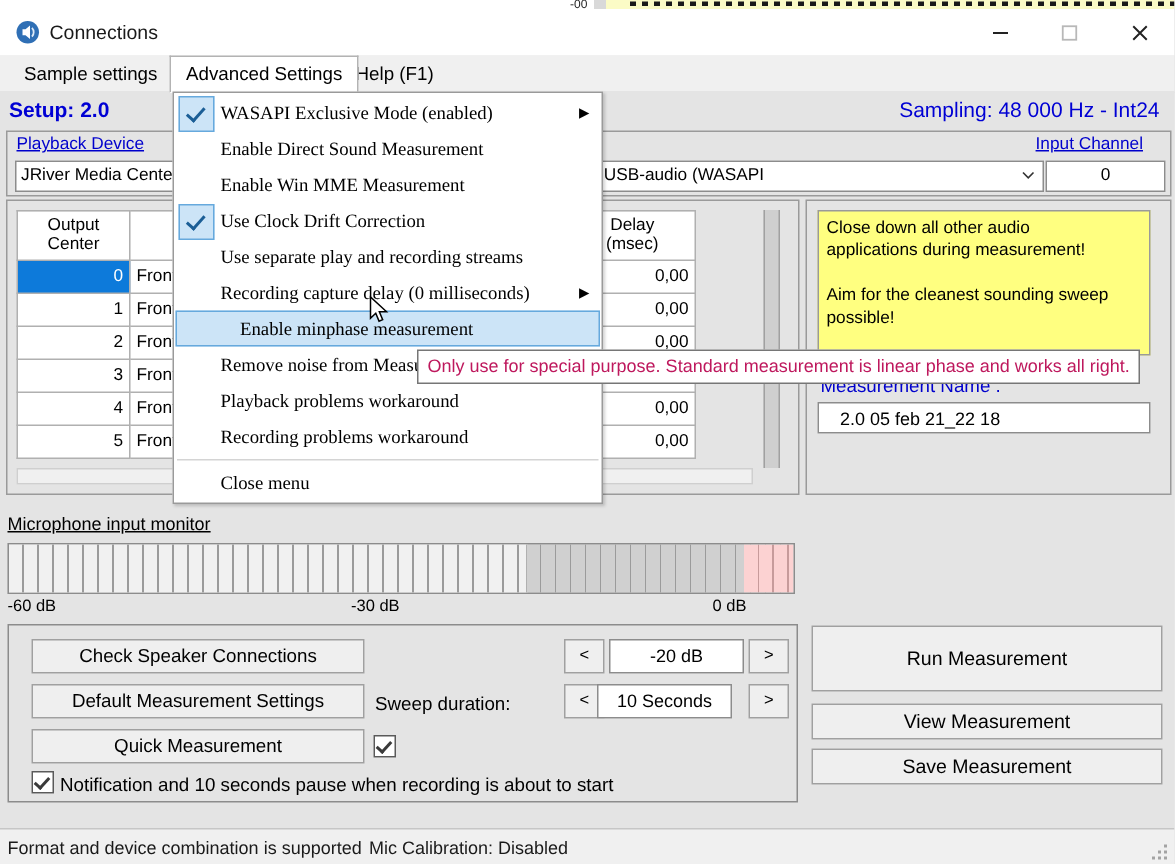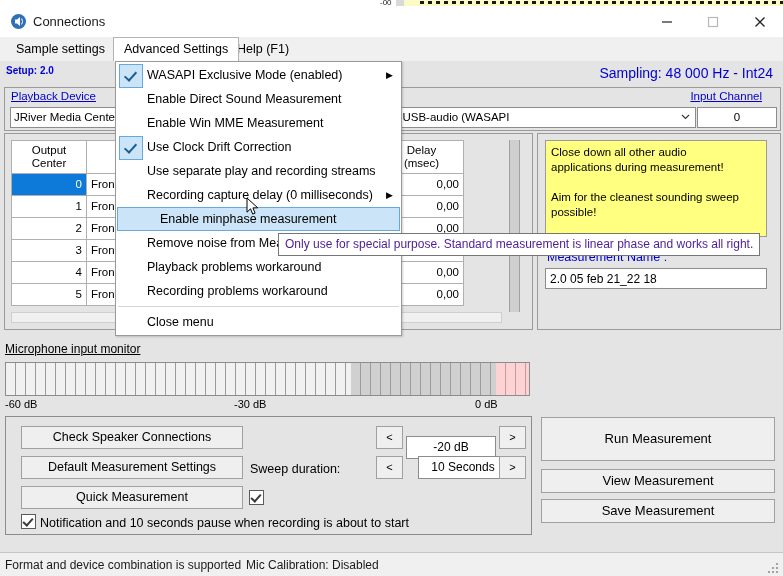--- a/index.html
+++ b/index.html
@@ -34,21 +34,21 @@
     border-bottom:1px solid #d7d7d7;}
   .mb-item{position:absolute;top:0;height:24px;line-height:24px;padding:0 10px;
     font-size:12.5px;color:#000;cursor:default;white-space:nowrap;}
   .mb-item.open{background:#fff;border:1px solid #b3b3b3;border-bottom:1px solid #fff;
     height:23px;line-height:23px;z-index:60;}
 
   
   .client{position:absolute;left:0;top:61px;width:783px;height:491px;background:#e4e4e4;}
 
   
-  .setup-lbl{position:absolute;left:6px;top:4px;font-size:10px;font-weight:bold;color:#0000d4;}
+  .setup-lbl{position:absolute;left:6px;top:4px;font-size:14px;font-weight:bold;color:#0000d4;}
   .sampling-lbl{position:absolute;right:10px;top:4px;font-size:14px;font-weight:normal;color:#0000d4;}
 
   
   .devpanel{position:absolute;left:4px;top:26px;width:775px;height:42px;
     background:#e4e4e4;border:1px solid #9a9a9a;}
   .lnk{position:absolute;font-size:11.5px;color:#0000cc;text-decoration:underline;cursor:pointer;}
   .combo{position:absolute;height:19px;background:#fff;border:1px solid #8c8c8c;
     font-size:11.5px;line-height:19px;padding-left:3px;overflow:hidden;white-space:nowrap;cursor:default;}
   .combo .arr{position:absolute;right:2px;top:0;width:15px;height:17px;}
   .txtbox{position:absolute;height:19px;background:#fff;border:1px solid #8c8c8c;
@@ -71,21 +71,21 @@
     border-left:1px solid #a0a0a0;border-right:1px solid #a0a0a0;}
 
   
   .advice-outer{position:absolute;left:537px;top:72px;width:242px;height:195px;
     background:#e4e4e4;border:1px solid #9a9a9a;}
   .advice{position:absolute;left:7px;top:6px;width:222px;height:97px;background:#ffff80;
     border:1px solid #9a9a9a;padding:4px 5px;font-size:11.5px;line-height:15px;color:#000;
     box-sizing:border-box;}
   .mname-lbl{position:absolute;left:9px;top:116px;font-size:12.5px;color:#0000cc;}
   .mname-box{position:absolute;left:7px;top:134px;width:222px;height:21px;background:#fff;
-    border:1px solid #8c8c8c;font-size:12px;line-height:21px;padding-left:4px;
+    border:1px solid #8c8c8c;font-size:12px;line-height:21px;padding-left:14px;
     box-sizing:border-box;overflow:hidden;white-space:nowrap;}
 
   
   .mic-lbl{position:absolute;left:5px;top:281px;font-size:12px;color:#000;text-decoration:underline;}
   .meter{position:absolute;left:5px;top:301px;width:525px;height:34px;
     border:1px solid #8c8c8c;background:#d2d2d2;overflow:hidden;box-sizing:border-box;}
   .meter .seg{position:absolute;top:0;bottom:0;border-right:1px solid #9b9b9b;}
   .meter-scale{position:absolute;left:5px;top:337px;width:525px;height:14px;font-size:11px;}
   .meter-scale span{position:absolute;top:0;}
 
@@ -112,38 +112,38 @@
 
   
   .statusbar{position:absolute;left:0;top:552px;width:783px;height:24px;background:#f0f0f0;
     border-top:1px solid #c6c6c6;}
   .statusbar .st{position:absolute;top:4px;font-size:12px;color:#1a1a1a;line-height:16px;}
   .grip{position:absolute;right:3px;bottom:2px;width:12px;height:12px;}
   .grip i{position:absolute;width:2px;height:2px;background:#a3a3a3;}
 
   
   .dropdown{position:absolute;left:115px;top:61px;width:285px;background:#fff;
-    border:1px solid #9a9a9a;z-index:100;padding:1px 0;box-shadow:1px 1px 2px rgba(0,0,0,.18);}
+    border:1px solid #9a9a9a;z-index:100;padding:1px 0;box-shadow:1px 1px 2px rgba(0,0,0,.18);font-family:Liberation Serif, serif;}
   .mi{position:relative;height:24px;line-height:24px;font-size:12.5px;color:#000;
     padding-left:31px;padding-right:20px;cursor:default;white-space:nowrap;}
   .mi.hl{background:#cce4f7;border:1px solid #66a9dd;height:22px;line-height:22px;
     margin:0 1px;padding-left:42px;}
   .mi .ckbox{position:absolute;left:3px;top:1px;width:22px;height:22px;background:#cce4f7;
     border:1px solid #66a9dd;}
   .mi .ckbox::after{content:"";position:absolute;left:7px;top:4px;width:5px;height:10px;
     border:solid #1b5e96;border-width:0 2px 2px 0;transform:rotate(42deg);}
   .mi .subarrow{position:absolute;right:8px;top:0;height:24px;line-height:24px;font-size:9px;color:#000;}
   .mi-sep{height:1px;background:#d4d4d4;margin:3px 2px;}
 
   
   .cursor{position:absolute;left:246px;top:197px;z-index:140;pointer-events:none;}
 
   
   .tooltip{position:absolute;left:278px;top:233px;background:#fff;border:1px solid #767676;
-    font-size:12px;line-height:17px;padding:2px 6px;color:#4c1d95;z-index:150;white-space:nowrap;}
+    font-size:12px;line-height:17px;padding:2px 6px;color:#be185d;z-index:150;white-space:nowrap;}
 </style>
 </head>
 <body>
 
 <div class="app">
 
   <div class="bg-strip">
     <div class="bg-sep"></div>
     <div class="bg-yellow"></div>
     <div class="bg-dash"></div>
@@ -308,25 +308,25 @@
     </div>
 
     <div class="ctrlpanel">
       <div class="btn" style="left:15px;top:9px;width:222px;height:23px;line-height:21px;">Check Speaker Connections</div>
       <div class="btn" style="left:15px;top:39px;width:222px;height:23px;line-height:21px;">Default Measurement Settings</div>
       <div class="btn" style="left:15px;top:69px;width:222px;height:23px;line-height:21px;">Quick Measurement</div>
 
       <div class="lbl" style="left:244px;top:45px;">Sweep duration:</div>
 
       <div class="spin" style="left:370px;top:9px;">&lt;</div>
-      <div class="valbox" style="left:400px;top:9px;width:90px;margin-top:10px;">-20 dB</div>
+      <div class="valbox" style="left:400px;top:9px;width:90px;">-20 dB</div>
       <div class="spin" style="left:493px;top:9px;">&gt;</div>
 
       <div class="spin" style="left:370px;top:39px;">&lt;</div>
-      <div class="valbox" style="left:412px;top:39px;width:90px;">10 Seconds</div>
+      <div class="valbox" style="left:392px;top:39px;width:90px;">10 Seconds</div>
       <div class="spin" style="left:493px;top:39px;">&gt;</div>
 
       <div class="chk" style="left:243px;top:73px;">
         <i></i>
       </div>
       <div class="chk" style="left:15px;top:97px;">
         <i></i><span>Notification and 10 seconds pause when recording is about to start</span>
       </div>
     </div>
 

